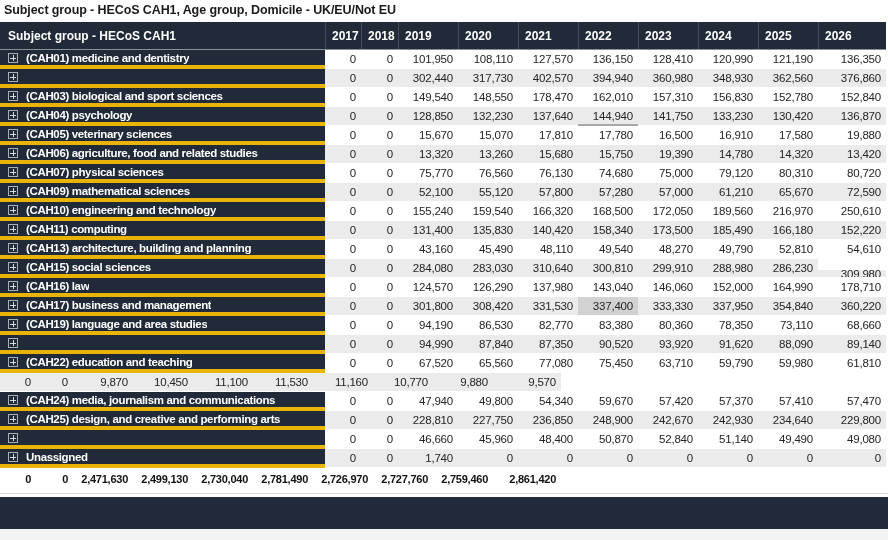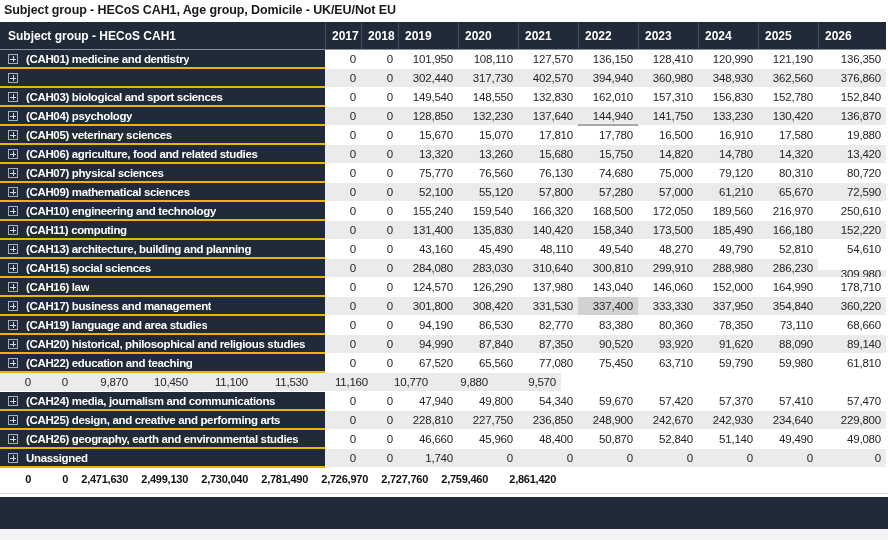--- a/index.html
+++ b/index.html
@@ -26,21 +26,21 @@
     white-space:nowrap;overflow:hidden;
   }
   .corner{width:325px;padding-left:8px;}
   .ycell{border-left:1px solid #434d5c;cursor:pointer;}
   .trow{display:flex;height:19px;box-sizing:border-box;}
   .trow.total{height:23px;}
   .rowhdr{
     width:325px;background:var(--navy);color:#fff;
     display:flex;align-items:center;
     box-sizing:border-box;
-    border-bottom:2px solid #eab308;
+    border-bottom:4px solid #eab308;
     font-size:11.5px;font-weight:bold;letter-spacing:-0.35px;
     white-space:nowrap;overflow:hidden;cursor:pointer;
   }
   .rowhdr .lbl{overflow:hidden;text-overflow:clip;}
   .expand-icon{
     width:10px;height:10px;border:1px solid #aab0b9;box-sizing:border-box;
     position:relative;margin:0 8px 0 8px;flex:none;cursor:pointer;
   }
   .expand-icon::before{
     content:"";position:absolute;left:1px;right:1px;top:4px;height:1px;background:#d3d8de;
@@ -121,21 +121,21 @@
       </div>
       <div class="trow">
         <div class="rowhdr">
           <span class="expand-icon"></span>
           <span class="lbl">(CAH03) biological and sport sciences</span>
         </div>
         <div class="cell" style="width: 36px;">0</div>
         <div class="cell" style="width: 37px;">0</div>
         <div class="cell" style="width: 60px;">149,540</div>
         <div class="cell" style="width: 60px;">148,550</div>
-        <div class="cell" style="width: 60px;">132,830</div>
+        <div class="cell" style="width: 60px;">178,470</div>
         <div class="cell" style="width: 60px;">162,010</div>
         <div class="cell" style="width: 60px;">157,310</div>
         <div class="cell" style="width: 60px;">156,830</div>
         <div class="cell" style="width: 60px;">152,780</div>
         <div class="cell" style="width: 68px;">152,840</div>
       </div>
       <div class="trow alt">
         <div class="rowhdr">
           <span class="expand-icon"></span>
           <span class="lbl">(CAH04) psychology</span>
@@ -171,21 +171,21 @@
         <div class="rowhdr">
           <span class="expand-icon"></span>
           <span class="lbl">(CAH06) agriculture, food and related studies</span>
         </div>
         <div class="cell" style="width: 36px;">0</div>
         <div class="cell" style="width: 37px;">0</div>
         <div class="cell" style="width: 60px;">13,320</div>
         <div class="cell" style="width: 60px;">13,260</div>
         <div class="cell" style="width: 60px;">15,680</div>
         <div class="cell" style="width: 60px;">15,750</div>
-        <div class="cell" style="width: 60px;">14,820</div>
+        <div class="cell" style="width: 60px;">19,390</div>
         <div class="cell" style="width: 60px;">14,780</div>
         <div class="cell" style="width: 60px;">14,320</div>
         <div class="cell" style="width: 68px;">13,420</div>
       </div>
       <div class="trow">
         <div class="rowhdr">
           <span class="expand-icon"></span>
           <span class="lbl">(CAH07) physical sciences</span>
         </div>
         <div class="cell" style="width: 36px;">0</div>
@@ -323,21 +323,20 @@
         <div class="cell" style="width: 60px;">82,770</div>
         <div class="cell" style="width: 60px;">83,380</div>
         <div class="cell" style="width: 60px;">80,360</div>
         <div class="cell" style="width: 60px;">78,350</div>
         <div class="cell" style="width: 60px;">73,110</div>
         <div class="cell" style="width: 68px;">68,660</div>
       </div>
       <div class="trow alt">
         <div class="rowhdr">
           <span class="expand-icon"></span>
-          <span class="lbl">(CAH20) historical, philosophical and religious studies</span>
         </div>
         <div class="cell" style="width: 36px;">0</div>
         <div class="cell" style="width: 37px;">0</div>
         <div class="cell" style="width: 60px;">94,990</div>
         <div class="cell" style="width: 60px;">87,840</div>
         <div class="cell" style="width: 60px;">87,350</div>
         <div class="cell" style="width: 60px;">90,520</div>
         <div class="cell" style="width: 60px;">93,920</div>
         <div class="cell" style="width: 60px;">91,620</div>
         <div class="cell" style="width: 60px;">88,090</div>
@@ -399,21 +398,20 @@
         <div class="cell" style="width: 60px;">236,850</div>
         <div class="cell" style="width: 60px;">248,900</div>
         <div class="cell" style="width: 60px;">242,670</div>
         <div class="cell" style="width: 60px;">242,930</div>
         <div class="cell" style="width: 60px;">234,640</div>
         <div class="cell" style="width: 68px;">229,800</div>
       </div>
       <div class="trow">
         <div class="rowhdr">
           <span class="expand-icon"></span>
-          <span class="lbl">(CAH26) geography, earth and environmental studies</span>
         </div>
         <div class="cell" style="width: 36px;">0</div>
         <div class="cell" style="width: 37px;">0</div>
         <div class="cell" style="width: 60px;">46,660</div>
         <div class="cell" style="width: 60px;">45,960</div>
         <div class="cell" style="width: 60px;">48,400</div>
         <div class="cell" style="width: 60px;">50,870</div>
         <div class="cell" style="width: 60px;">52,840</div>
         <div class="cell" style="width: 60px;">51,140</div>
         <div class="cell" style="width: 60px;">49,490</div>

